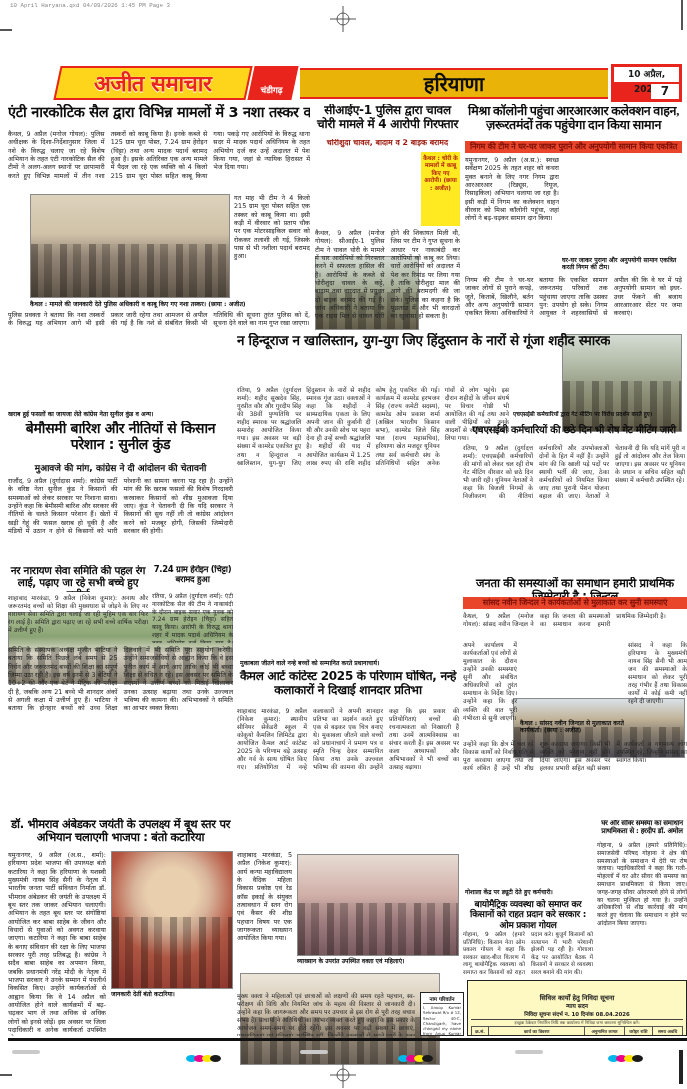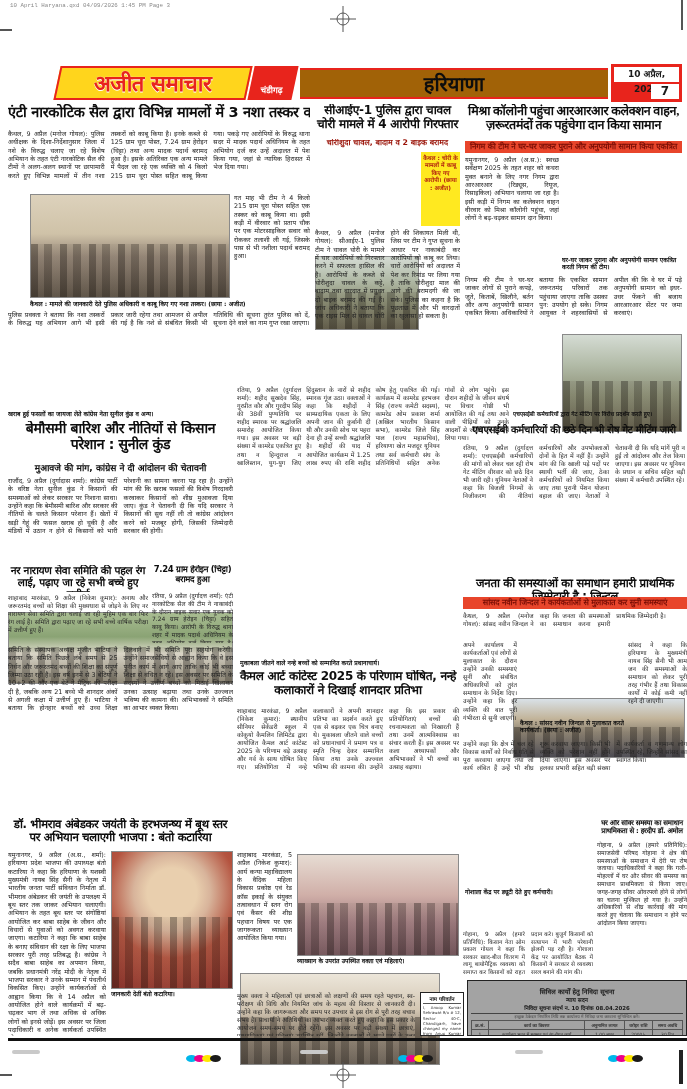--- a/index.html
+++ b/index.html
@@ -26,30 +26,30 @@
   .v-crowd{background:linear-gradient(180deg,#d9e1e7 0%,#c2b49a 34%,#8e8474 58%,#4c4c55 100%);}
   .v-stage{background:linear-gradient(180deg,#ece6da 0%,#d3c6b2 40%,#9a8d7c 65%,#6b6258 100%);}
   .v-women{background:linear-gradient(180deg,#e7dcd3 0%,#d0afa8 40%,#a27d82 68%,#77575e 100%);}
   .v-portrait{background:radial-gradient(circle at 50% 30%,#e9cfae 0 22%,#d8b49b 34%,#b4533f 58%,#8e2f28 100%);}
   .ybox{background:#ffe920;color:#b3220f;font-weight:bold;font-size:5.9px;line-height:1.25;
         padding:3px 2px;text-align:center;overflow:hidden;}
   .dash{background:#c9c9c9;border-radius:2px;}
   .regdot{display:inline-block;width:11px;height:7px;border-radius:50%;margin-right:-3px;}
   .mast-yellow{background:#ffd51c;border:2.5px solid #e8241c;transform:skewX(-12deg);}
   .mast-red{background:#e8241c;transform:skewX(-12deg);}
-  .mast-center{background:#a16207;border-top:2.5px solid #e8241c;border-bottom:2.5px solid #e8241c;
+  .mast-center{background:#eab308;border-top:2.5px solid #e8241c;border-bottom:2.5px solid #e8241c;
                display:flex;align-items:center;justify-content:center;text-align:right;}
   .mast-rightbox{background:#e8241c;}
   .paper-name{font-weight:bold;color:#e8241c;font-size:22px;letter-spacing:-0.5px;
               text-shadow:0 0 1px #fff,0 1px 0 #fff;transform:skewX(12deg);text-align:center;line-height:1.3;}
   .slug{font-family:"Liberation Mono","DejaVu Sans Mono",monospace;font-size:5.8px;color:#888;}
   .ncbox{border:1px solid #222;background:#fff;padding:2px;overflow:hidden;}
   .ncbox .t{font-weight:bold;font-size:5.4px;text-align:center;border-bottom:0.5px solid #555;margin-bottom:1px;}
   .ncbox .b{font-size:3.9px;line-height:1.35;text-align:justify;color:#333;}
-  .tender{border:1.2px solid #222;background:#a3a3a3;padding:6px 3px;overflow:hidden;}
+  .tender{border:1.2px solid #222;background:#fef9c3;padding:12px 3px;overflow:hidden;}
   .tender .t1{font-weight:bold;font-size:6.6px;text-align:center;}
   .tender .t2{font-weight:bold;font-size:5.8px;text-align:center;}
   .tender .t3{font-weight:bold;font-size:5.4px;text-align:center;border-bottom:0.6px solid #444;padding-bottom:1px;}
   .tender .note{font-size:4.2px;color:#444;text-align:center;overflow:hidden;white-space:nowrap;}
   .tender table{width:100%;border-collapse:collapse;margin-top:1px;}
   .tender th,.tender td{border:0.6px solid #555;font-size:4.4px;padding:1px;text-align:center;color:#333;}
   .tender .sig{font-size:4.4px;text-align:right;color:#333;line-height:1.3;}
   .tender .adv{font-size:4.6px;color:#222;float:left;}
   .rule{background:#111;}
 </style>
@@ -102,20 +102,21 @@
   <div class="abs photo v-street" style="left:562px;top:156px;width:120px;height:98px;"></div>
   <div class="abs cap" style="left:562px;top:256px;width:120px;height:17px;">घर-घर जाकर पुराना और अनुपयोगी सामान एकत्रित करती निगम की टीम।</div>
   <div class="abs body-txt cols3" style="left:465px;top:276px;width:217px;height:55px;">निगम की टीम ने घर-घर जाकर लोगों से पुराने कपड़े, जूते, किताबें, खिलौने, बर्तन और अन्य अनुपयोगी सामान एकत्रित किया। अधिकारियों ने बताया कि एकत्रित सामान जरूरतमंद परिवारों तक पहुंचाया जाएगा ताकि उसका पुन: उपयोग हो सके। निगम आयुक्त ने शहरवासियों से अपील की कि वे घर में पड़े अनुपयोगी सामान को इधर-उधर फेंकने की बजाय आरआरआर सेंटर पर जमा करवाएं।</div>
 
   <div class="abs photo v-green" style="left:8px;top:336px;width:225px;height:72px;"></div>
   <div class="abs cap" style="left:8px;top:410px;width:225px;height:9px;white-space:nowrap;">खराब हुई फसलों का जायजा लेते कांग्रेस नेता सुनील कुंड व अन्य।</div>
   <div class="abs hl" style="left:8px;top:421px;width:225px;height:41px;font-size:14px;">बेमौसमी बारिश और नीतियों से किसान परेशान : सुनील कुंड</div>
   <div class="abs sub" style="left:8px;top:463px;width:225px;height:12px;font-size:9px;">मुआवजे की मांग, कांग्रेस ने दी आंदोलन की चेतावनी</div>
   <div class="abs body-txt cols2" style="left:8px;top:477px;width:225px;height:84px;">राजौंद, 9 अप्रैल (दुर्गादास शर्मा): कांग्रेस पार्टी के वरिष्ठ नेता सुनील कुंड ने किसानों की समस्याओं को लेकर सरकार पर निशाना साधा। उन्होंने कहा कि बेमौसमी बारिश और सरकार की नीतियों के चलते किसान परेशान हैं। खेतों में खड़ी गेहूं की फसल खराब हो चुकी है और मंडियों में उठान न होने से किसानों को भारी परेशानी का सामना करना पड़ रहा है। उन्होंने मांग की कि खराब फसलों की विशेष गिरदावरी करवाकर किसानों को शीघ्र मुआवजा दिया जाए। कुंड ने चेतावनी दी कि यदि सरकार ने किसानों की सुध नहीं ली तो कांग्रेस आंदोलन करने को मजबूर होगी, जिसकी जिम्मेदारी सरकार की होगी।</div>
 
+  <div class="abs hl nowrap" style="left:237px;top:333px;width:373px;height:20px;font-size:13.5px;">न हिन्दूराज न खालिस्तान, युग-युग जिए हिंदुस्तान के नारों से गूंजा शहीद स्मारक</div>
   <div class="abs body-txt cols4" style="left:237px;top:386px;width:272px;height:175px;font-size:6.2px;">रतिया, 9 अप्रैल (दुर्गादत्त शर्मा): शहीद सुखदेव सिंह, गुरप्रीत कौर और गुरदीप सिंह की 38वीं पुण्यतिथि पर शहीद स्मारक पर श्रद्धांजलि समारोह आयोजित किया गया। इस अवसर पर बड़ी संख्या में कामरेड एकत्रित हुए तथा न हिन्दूराज न खालिस्तान, युग-युग जिए हिंदुस्तान के नारों से शहीद स्मारक गूंज उठा। वक्ताओं ने कहा कि शहीदों ने साम्प्रदायिक एकता के लिए अपनी जान की कुर्बानी दी थी और उनकी सोच पर पहरा देना ही उन्हें सच्ची श्रद्धांजलि है। शहीदों की याद में आयोजित कार्यक्रम में 1.25 लाख रुपए की राशि शहीद कोष हेतु एकत्रित की गई। कार्यक्रम में कामरेड हरभजन सिंह (राज्य कमेटी सदस्य), कामरेड ओम प्रकाश शर्मा (अखिल भारतीय किसान सभा), कामरेड जिले सिंह पाल (राज्य महासचिव), हरियाणा खेत मजदूर यूनियन तथा सर्व कर्मचारी संघ के प्रतिनिधियों सहित अनेक गांवों से लोग पहुंचे। इस दौरान शहीदों के जीवन संघर्ष पर विचार गोष्ठी भी आयोजित की गई तथा आने वाली पीढ़ियों को उनके आदर्शों से जोड़ने का संकल्प लिया गया।</div>
 
   <div class="abs photo v-crowd" style="left:513px;top:350px;width:172px;height:60px;"></div>
   <div class="abs cap" style="left:513px;top:411px;width:172px;height:9px;white-space:nowrap;font-size:5.8px;">एचएसईबी कर्मचारियों द्वारा गेट मीटिंग पर विरोध प्रदर्शन करते हुए।</div>
   <div class="abs hl nowrap" style="left:463px;top:424px;width:222px;height:16px;font-size:10px;">एचएसईबी कर्मचारियों की छठे दिन भी रोष गेट मीटिंग जारी</div>
   <div class="abs body-txt cols3" style="left:463px;top:444px;width:222px;height:112px;font-size:6.2px;">रतिया, 9 अप्रैल (दुर्गादत्त शर्मा): एचएसईबी कर्मचारियों की मांगों को लेकर चल रही रोष गेट मीटिंग वीरवार को छठे दिन भी जारी रही। यूनियन नेताओं ने कहा कि बिजली निगमों के निजीकरण की नीतियां कर्मचारियों और उपभोक्ताओं दोनों के हित में नहीं हैं। उन्होंने मांग की कि खाली पड़े पदों पर स्थायी भर्ती की जाए, ठेका कर्मचारियों को नियमित किया जाए तथा पुरानी पेंशन योजना बहाल की जाए। नेताओं ने चेतावनी दी कि यदि मांगें पूरी न हुईं तो आंदोलन और तेज किया जाएगा। इस अवसर पर यूनियन के प्रधान व सचिव सहित बड़ी संख्या में कर्मचारी उपस्थित रहे।</div>
 
   <div class="abs hl" style="left:8px;top:565px;width:140px;height:27px;font-size:10.5px;">नर नारायण सेवा समिति की पहल रंग लाई, पढ़ाए जा रहे सभी बच्चे हुए उत्तीर्ण</div>
   <div class="abs hl" style="left:152px;top:565px;width:81px;height:25px;font-size:8.5px;">7.24 ग्राम हेरोइन (चिट्टा) बरामद हुआ</div>
   <div class="abs body-txt" style="left:8px;top:594px;width:140px;height:49px;font-size:6.2px;">शाहाबाद मारकंडा, 9 अप्रैल (निकेश कुमार): अनाथ और जरूरतमंद बच्चों को शिक्षा की मुख्यधारा से जोड़ने के लिए नर नारायण सेवा समिति द्वारा चलाई जा रही मुहिम एक बार फिर रंग लाई है। समिति द्वारा पढ़ाए जा रहे सभी बच्चे वार्षिक परीक्षा में उत्तीर्ण हुए हैं।</div>
@@ -129,21 +130,21 @@
 
   <div class="abs hl" style="left:463px;top:563px;width:224px;height:32px;font-size:11.5px;margin-top:14px;">जनता की समस्याओं का समाधान हमारी प्राथमिक जिम्मेदारी है : जिन्दल</div>
   <div class="abs strap" style="left:463px;top:597px;width:224px;height:12px;">सांसद नवीन जिन्दल ने कार्यकर्ताओं से मुलाकात कर सुनी समस्याएं</div>
   <div class="abs body-txt cols3" style="left:463px;top:612px;width:224px;height:27px;font-size:6.2px;">कैथल, 9 अप्रैल (मनोज गोयल): सांसद नवीन जिन्दल ने कहा कि जनता की समस्याओं का समाधान करना हमारी प्राथमिक जिम्मेदारी है।</div>
   <div class="abs body-txt" style="left:463px;top:641px;width:54px;height:96px;font-size:6.2px;">अपने कार्यालय में कार्यकर्ताओं एवं लोगों से मुलाकात के दौरान उन्होंने उनकी समस्याएं सुनीं और संबंधित अधिकारियों को तुरंत समाधान के निर्देश दिए। उन्होंने कहा कि हर व्यक्ति की बात पूरी गंभीरता से सुनी जाएगी।</div>
 
   <div class="abs cap" style="left:520px;top:719px;width:104px;height:17px;">कैथल : सांसद नवीन जिन्दल से मुलाकात करते कार्यकर्ता। (छाया : अजीत)</div>
   <div class="abs body-txt" style="left:628px;top:641px;width:59px;height:96px;font-size:6.2px;">सांसद ने कहा कि हरियाणा के मुख्यमंत्री नायब सिंह सैनी भी आम जन की समस्याओं के समाधान को लेकर पूरी तरह गंभीर हैं तथा विकास कार्यों में कोई कमी नहीं रहने दी जाएगी।</div>
   <div class="abs body-txt cols3" style="left:463px;top:740px;width:224px;height:74px;font-size:6.2px;">उन्होंने कहा कि क्षेत्र में चल रहे विकास कार्यों को निर्बाध गति से पूरा करवाया जाएगा तथा जो कार्य लंबित हैं उन्हें भी शीघ्र शुरू करवाया जाएगा। किसी भी व्यक्ति को परेशान नहीं होने दिया जाएगा। इस अवसर पर हलका प्रभारी सहित बड़ी संख्या में कार्यकर्ता व गणमान्य लोग उपस्थित रहे, जिन्होंने सांसद का स्वागत किया।</div>
 
-  <div class="abs hl" style="left:8px;top:818px;width:225px;height:31px;font-size:11.5px;">डॉ. भीमराव अंबेडकर जयंती के हरभजन्ष्य में बूथ स्तर पर अभियान चलाएगी भाजपा : बंतो कटारिया</div>
+  <div class="abs hl" style="left:8px;top:818px;width:225px;height:31px;font-size:11.5px;">डॉ. भीमराव अंबेडकर जयंती के उपलक्ष्य में बूथ स्तर पर अभियान चलाएगी भाजपा : बंतो कटारिया</div>
   <div class="abs" style="left:8px;top:851px;width:225px;height:185px;overflow:hidden;">
     <div style="float:right;width:122px;margin:0 0 2px 5px;">
       <div class="photo v-portrait" style="width:120px;height:136px;"></div>
       <div class="cap" style="width:120px;margin-top:1px;">जानकारी देतीं बंतो कटारिया।</div>
     </div>
     <div class="body-txt" style="height:185px;">यमुनानगर, 9 अप्रैल (अ.स., शर्मा): हरियाणा प्रदेश भाजपा की उपाध्यक्ष बंतो कटारिया ने कहा कि हरियाणा के यशस्वी मुख्यमंत्री नायब सिंह सैनी के नेतृत्व में भारतीय जनता पार्टी संविधान निर्माता डॉ. भीमराव अंबेडकर की जयंती के उपलक्ष्य में बूथ स्तर तक जाकर अभियान चलाएगी। अभियान के तहत बूथ स्तर पर संगोष्ठियां आयोजित कर बाबा साहेब के जीवन और विचारों से युवाओं को अवगत करवाया जाएगा। कटारिया ने कहा कि बाबा साहेब के बनाए संविधान की रक्षा के लिए भाजपा सरकार पूरी तरह प्रतिबद्ध है। कांग्रेस ने सदैव बाबा साहेब का अपमान किया, जबकि प्रधानमंत्री नरेंद्र मोदी के नेतृत्व में भाजपा सरकार ने उनके सम्मान में पंचतीर्थ विकसित किए। उन्होंने कार्यकर्ताओं से आह्वान किया कि वे 14 अप्रैल को आयोजित होने वाले कार्यक्रमों में बढ़-चढ़कर भाग लें तथा अधिक से अधिक लोगों को इनसे जोड़ें। इस अवसर पर जिला पदाधिकारी व अनेक कार्यकर्ता उपस्थित रहे।</div>
   </div>
 
   <div class="abs" style="left:237px;top:851px;width:222px;height:139px;overflow:hidden;">
     <div style="float:right;width:162px;margin:3px 0 2px 5px;">
@@ -153,20 +154,21 @@
     <div class="body-txt" style="height:139px;">शाहाबाद मारकंडा, 5 अप्रैल (निकेश कुमार): आर्य कन्या महाविद्यालय के वैदिक महिला विकास प्रकोष्ठ एवं रेड क्रॉस इकाई के संयुक्त तत्वावधान में स्तन रोग एवं कैंसर की शीघ्र पहचान विषय पर एक जागरूकता व्याख्यान आयोजित किया गया।</div>
   </div>
   <div class="abs body-txt" style="left:237px;top:992px;width:178px;height:44px;font-size:6.2px;">मुख्य वक्ता ने महिलाओं एवं छात्राओं को लक्षणों की समय रहते पहचान, स्व-परीक्षण की विधि और नियमित जांच के महत्व की विस्तार से जानकारी दी। उन्होंने कहा कि जागरूकता और समय पर उपचार से इस रोग से पूरी तरह बचाव संभव है। प्राचार्या ने अतिथियों का आभार व्यक्त करते हुए कहा कि इस प्रकार के आयोजन समय-समय पर होते रहेंगे। इस अवसर पर बड़ी संख्या में छात्राएं, प्राध्यापिकाएं एवं महिलाएं उपस्थित रहीं, जिन्होंने वक्ताओं से अपने प्रश्नों के उत्तर भी जाने।</div>
 
   <div class="abs ncbox" style="left:420px;top:992px;width:44px;height:44px;">
     <div class="t">नाम परिवर्तन</div>
     <div class="b">I, Anoop Kumar Sehrawat R/o # 12, Sector 40-C, Chandigarh, have changed my name from Anup Kumar to Anoop Kumar Sehrawat. All concerned please note.</div>
   </div>
 
   <div class="abs cap" style="left:465px;top:888px;width:125px;height:9px;white-space:nowrap;">गोशाला केंद्र पर ड्यूटी देते हुए कर्मचारी।</div>
+  <div class="abs hl" style="left:463px;top:899px;width:130px;height:30px;font-size:9px;">बायोमैट्रिक व्यवस्था को समाप्त कर किसानों को राहत प्रदान करे सरकार : ओम प्रकाश गोयल</div>
   <div class="abs body-txt cols2" style="left:463px;top:931px;width:130px;height:46px;font-size:5.8px;">गोहाना, 9 अप्रैल (हमारे प्रतिनिधि): किसान नेता ओम प्रकाश गोयल ने कहा कि सरकार खाद-बीज वितरण में लागू बायोमैट्रिक व्यवस्था को समाप्त कर किसानों को राहत प्रदान करे। बुजुर्ग किसानों को सत्यापन में भारी परेशानी झेलनी पड़ रही है। गोशाला केंद्र पर आयोजित बैठक में किसानों ने सरकार से व्यवस्था सरल बनाने की मांग की।</div>
 
   <div class="abs hl" style="left:597px;top:820px;width:90px;height:19px;font-size:7px;">घर और सीवर समस्या का समाधान प्राथमिकता से : हरदीप डॉ. अमोल</div>
   <div class="abs body-txt" style="left:597px;top:841px;width:90px;height:135px;font-size:6px;">गोहाना, 9 अप्रैल (हमारे प्रतिनिधि): समाजसेवी परिषद गोहाना ने क्षेत्र की समस्याओं के समाधान में देरी पर रोष जताया। पदाधिकारियों ने कहा कि गली-मोहल्लों में घर और सीवर की समस्या का समाधान प्राथमिकता से किया जाए। जगह-जगह सीवर ओवरफ्लो होने से लोगों का चलना मुश्किल हो गया है। उन्होंने अधिकारियों से शीघ्र कार्रवाई की मांग करते हुए चेताया कि समाधान न होने पर आंदोलन किया जाएगा।</div>
 
   <div class="abs tender" style="left:467px;top:980px;width:220px;height:56px;">
     <div class="t1">सिविल कार्यों हेतु निविदा सूचना</div>
     <div class="t2">न्याय सदन</div>
     <div class="t3">निविदा सूचना संदर्भ न. 10 दिनांक 08.04.2026</div>
     <div class="note">इच्छुक ठेकेदार निर्धारित तिथि तक कार्यालय में निविदा जमा करवाना सुनिश्चित करें।</div>

